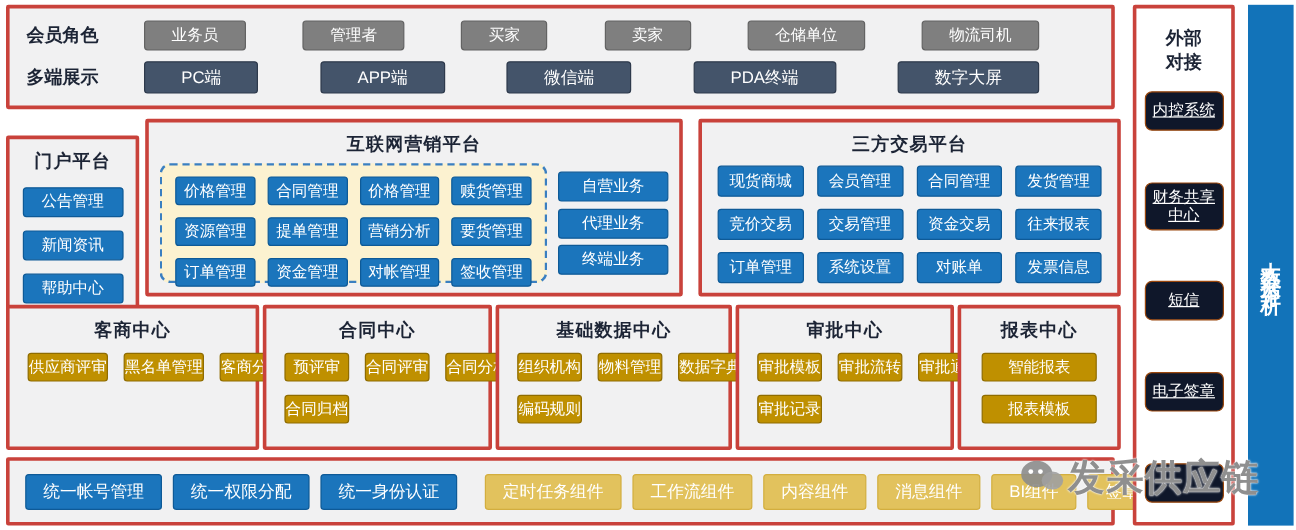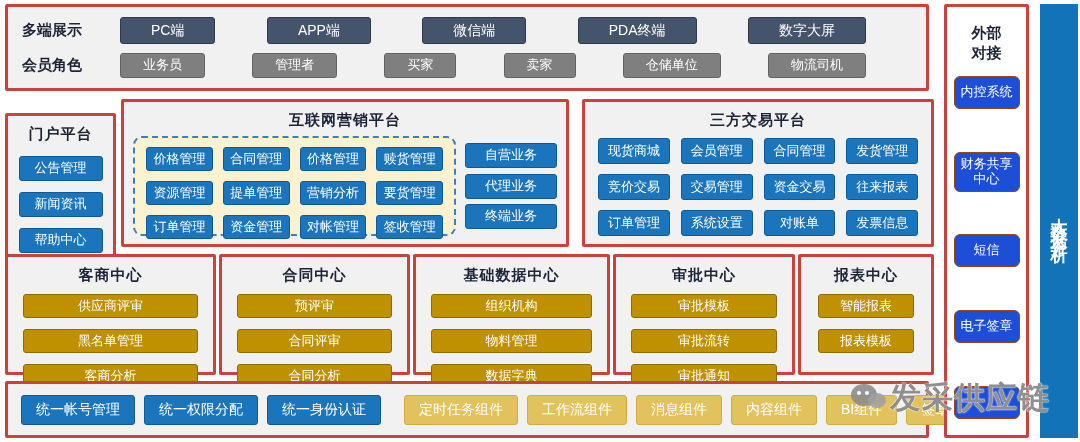--- a/index.html
+++ b/index.html
@@ -18,21 +18,21 @@
   .btn{
     display:flex;align-items:center;justify-content:center;color:#fff;
     font-size:13px;border-radius:3px;line-height:1.15;text-align:center;
     white-space:nowrap;box-sizing:border-box;
   }
   .gray .btn{background:#7f7f7f;border:1px solid #636363;padding:3px 22px;height:25px;}
   .navy .btn{background:#44546a;border:1px solid #2e3a4c;padding:3px 30px;height:27px;font-size:14px;}
   .blue-btn{background:#1b75bc;border:1px solid #0e5a97;}
   .gold-btn{background:#bf9000;border:1px solid #8f6c00;}
   .lightgold-btn{background:#e2c25d;border:1px solid #d3ae3f;}
-  .orange-btn{background:#1d4ed8;border:1px solid #9a470d;}
+  .orange-btn{background:#0f172a;border:1px solid #9a470d;text-decoration:underline;}
 
   
   .top-box{left:5px;top:4px;width:924px;height:87px;display:flex;flex-direction:column;justify-content:center;gap:9px;padding:0 14px;}
   .top-row{display:flex;align-items:center;}
   .top-label{width:82px;font-size:15px;font-weight:bold;color:#1c2435;flex:none;}
   .top-row .row-list{flex:1;display:flex;justify-content:space-between;align-items:center;margin-left:16px;margin-right:46px;}
 
   
   .portal-box{left:5px;top:99px;width:111px;height:148px;margin-top:14px;}
   .portal-list{display:flex;flex-direction:column;align-items:center;gap:11px;margin-top:12px;}
@@ -49,21 +49,21 @@
   .side-col{width:92px;display:flex;flex-direction:column;justify-content:space-between;padding:7px 0;}
   .side-col .btn{height:25px;}
 
   
   .trading-box{left:582px;top:99px;width:352px;height:148px;}
   .grid4{display:grid;grid-template-columns:repeat(4,1fr);gap:10px 11px;padding:8px 13px 0 13px;}
   .grid4 .btn{height:26px;}
 
   
   .cbox{top:254px;height:121px;}
-  .grid2{display:grid;grid-template-columns:repeat(1,1fr);gap:11px 13px;padding:9px 15px 0 15px;}
+  .grid2{display:grid;grid-template-columns:repeat(3,1fr);gap:11px 13px;padding:9px 15px 0 15px;}
   .grid2 .btn{height:24px;}
   .grid1{display:grid;grid-template-columns:96px;justify-content:center;gap:11px;padding:9px 0 0 0;}
   .grid1 .btn{height:24px;}
 
   
   .bottom-box{left:5px;top:381px;width:924px;height:57px;display:flex;align-items:center;gap:9px;padding:0 13px;}
   .bottom-box .btn{height:30px;font-size:14px;padding:0 14px;}
   .bottom-box .gap{width:5px;flex:none;}
 
   
@@ -96,39 +96,39 @@
   .wm-icon .bub2{position:absolute;left:17px;top:11px;width:18px;height:15px;border-radius:50%;background:rgba(160,160,160,0.9);}
   .wm-icon .e1,.wm-icon .e2{position:absolute;width:4px;height:4px;border-radius:50%;background:#fff;top:9px;}
   .wm-icon .e1{left:6px;} .wm-icon .e2{left:14px;}
 </style>
 </head>
 <body>
 
 <div class="canvas">
 
   <div class="rbox top-box">
-    <div class="top-row navy">
-      <div class="top-label">多端展示</div>
-      <div class="row-list">
-          <div class="btn">PC端</div>
-          <div class="btn">APP端</div>
-          <div class="btn">微信端</div>
-          <div class="btn">PDA终端</div>
-          <div class="btn">数字大屏</div>
-        </div>
-    </div>
     <div class="top-row gray">
       <div class="top-label">会员角色</div>
       <div class="row-list">
           <div class="btn">业务员</div>
           <div class="btn">管理者</div>
           <div class="btn">买家</div>
           <div class="btn">卖家</div>
           <div class="btn">仓储单位</div>
           <div class="btn">物流司机</div>
+        </div>
+    </div>
+    <div class="top-row navy">
+      <div class="top-label">多端展示</div>
+      <div class="row-list">
+          <div class="btn">PC端</div>
+          <div class="btn">APP端</div>
+          <div class="btn">微信端</div>
+          <div class="btn">PDA终端</div>
+          <div class="btn">数字大屏</div>
         </div>
     </div>
   </div>
 
   <div class="rbox portal-box">
     <div class="box-title">门户平台</div>
     <div class="portal-list">
         <div class="btn blue-btn">公告管理</div>
         <div class="btn blue-btn">新闻资讯</div>
         <div class="btn blue-btn">帮助中心</div>
@@ -224,22 +224,22 @@
   <div class="rbox bottom-box">
     <div style="display:flex;gap:9px;">
         <div class="btn blue-btn">统一帐号管理</div>
         <div class="btn blue-btn">统一权限分配</div>
         <div class="btn blue-btn">统一身份认证</div>
       </div>
     <div class="gap"></div>
     <div style="display:flex;gap:9px;align-items:flex-end;">
         <div class="btn lightgold-btn">定时任务组件</div>
         <div class="btn lightgold-btn">工作流组件</div>
+        <div class="btn lightgold-btn">内容组件</div>
         <div class="btn lightgold-btn">消息组件</div>
-        <div class="btn lightgold-btn">内容组件</div>
         <div class="btn lightgold-btn">BI组件</div>
         <div class="btn lightgold-btn">签章组件</div>
       </div>
   </div>
 
   <div class="rbox ext-box">
     <div class="ext-title">外部对接</div>
     <div class="ext-list">
         <div class="btn orange-btn">内控系统</div>
         <div class="btn orange-btn">财务共享中心</div>

